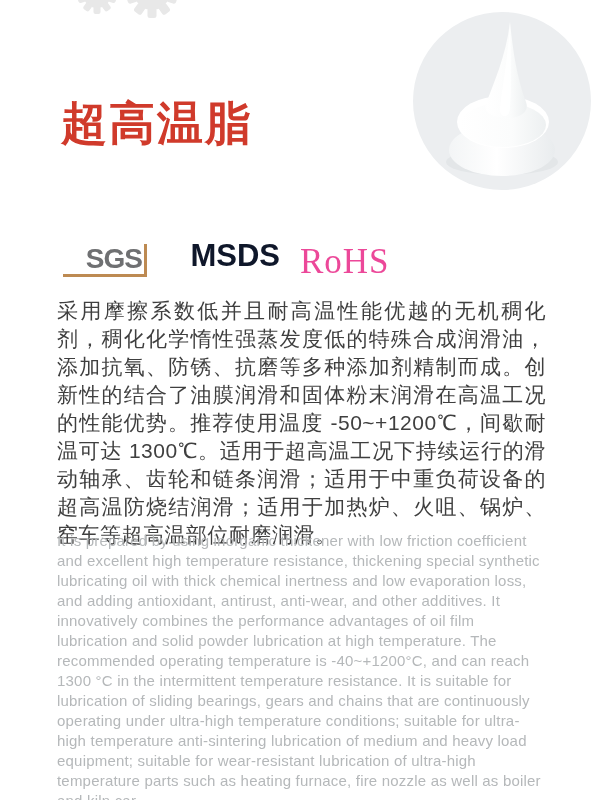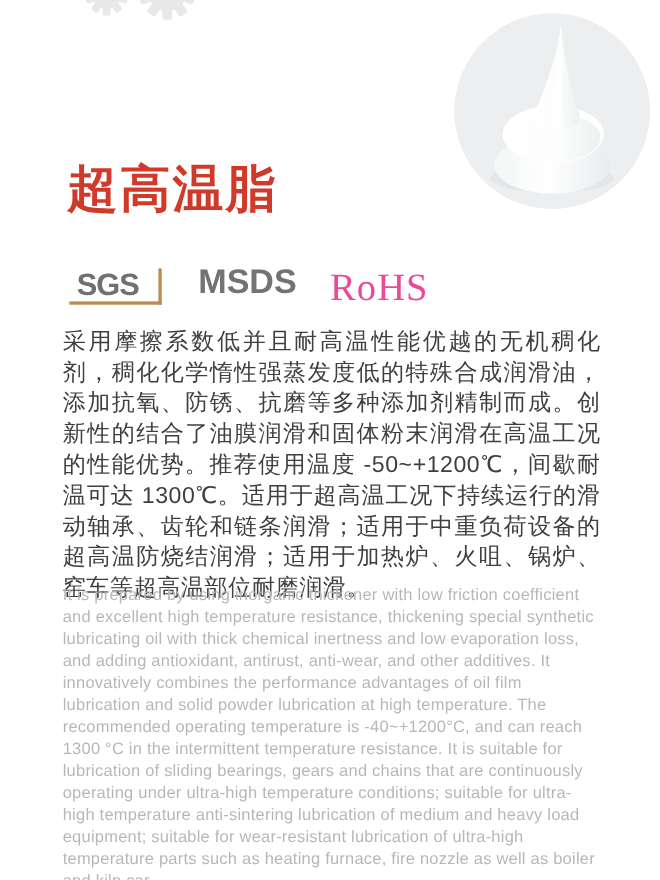--- a/index.html
+++ b/index.html
@@ -48,21 +48,20 @@
   }
   .title-cn-2 {
     position: absolute;
     left: 61px;
     top: 96px;
     font-size: 46px;
     font-weight: 700;
     letter-spacing: 2px;
     color: #d03a2b;
     line-height: 1.2;
-    margin-top: 48px;
   }
   .subtitle {
     position: absolute;
     left: 63px;
     top: 165px;
     font-size: 20px;
     font-style: italic;
     letter-spacing: 1.5px;
     color: #a3a3a3;
     line-height: 33px;
@@ -77,29 +76,30 @@
     border-right: 3px solid #bd8a52;
     text-align: right;
   }
   .sgs-text {
     display: inline-block;
     font-size: 28px;
     font-weight: 700;
     letter-spacing: -1px;
     color: #6f7072;
     line-height: 30px;
-    padding-right: 18px;
+    padding-right: 2px;
   }
   .msds-logo { position: absolute; left: 107px; top: 0; width: 110px; text-align: center; }
   .msds-text {
     font-size: 31px;
     font-weight: 700;
     letter-spacing: 0px;
-    color: #737373;
+    color: #0f172a;
     line-height: 31px;
+    text-align: right;
   }
   .msds-tagline {
     margin-top: 1px;
     background: #e9e9e9;
     border-radius: 3px;
     font-size: 8.5px;
     font-weight: 700;
     color: #3d5ba9;
     line-height: 12px;
     letter-spacing: 0.2px;

